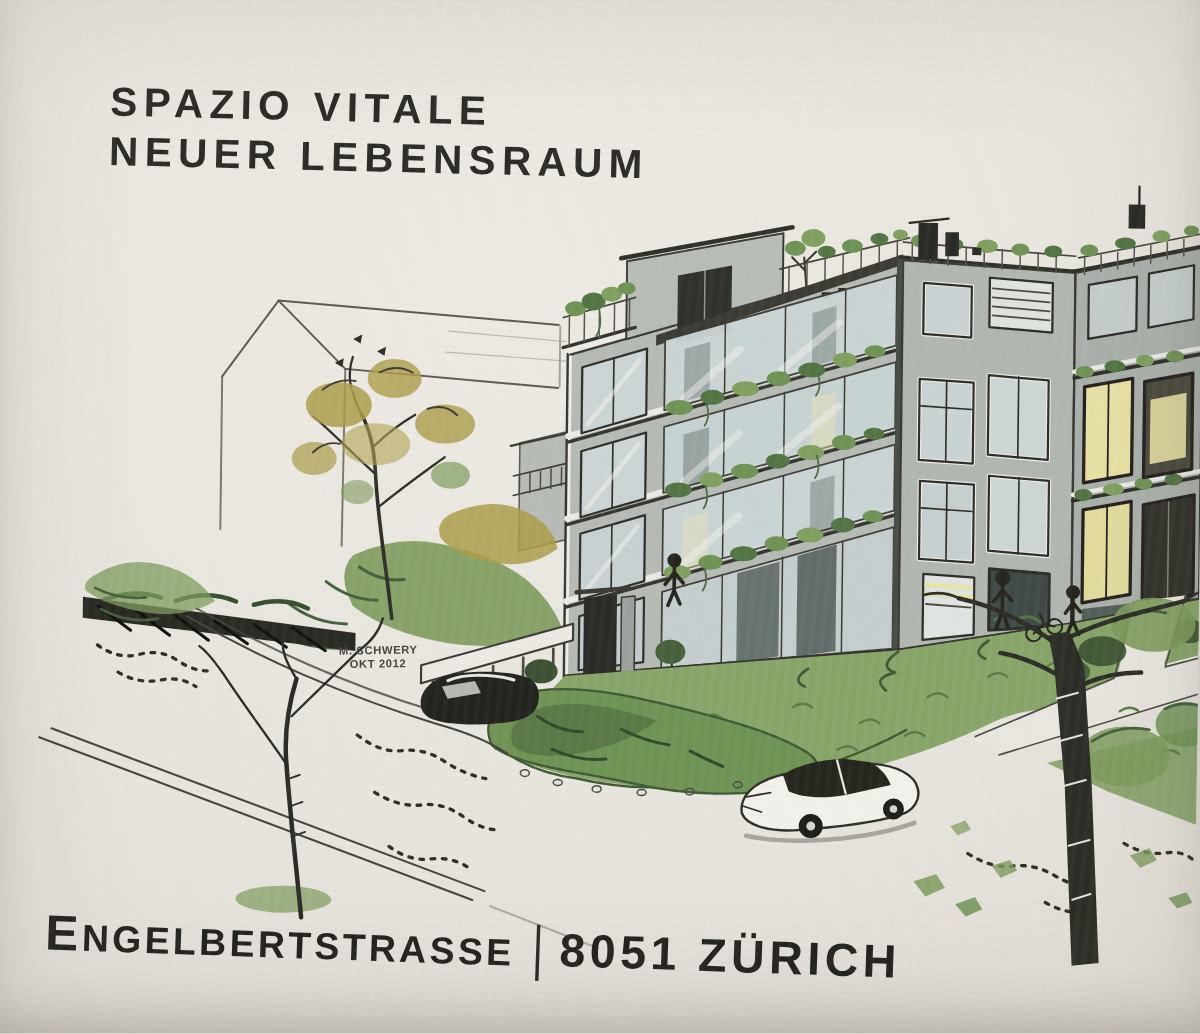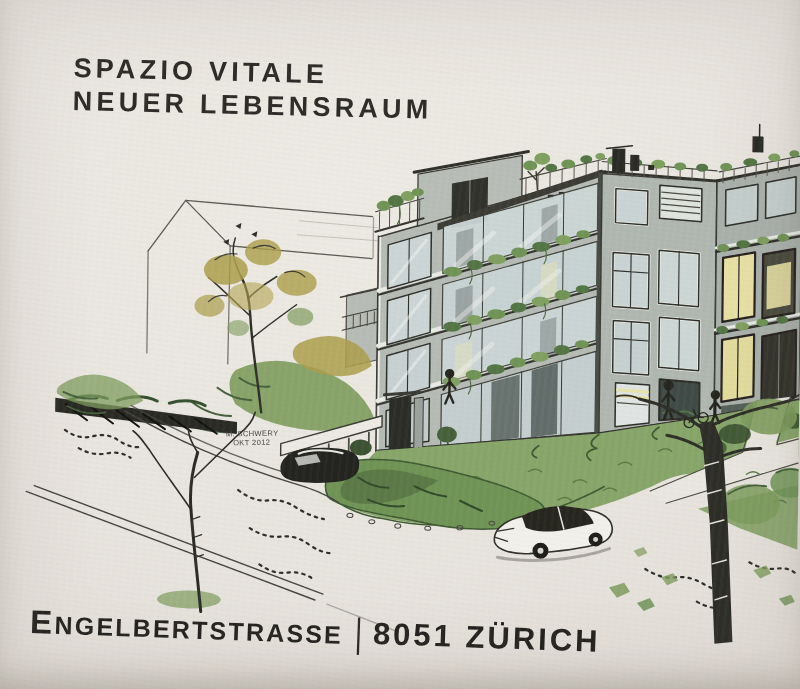--- a/index.html
+++ b/index.html
@@ -34,21 +34,21 @@
     color:#242320;font-weight:700;letter-spacing:2.5px;
     transform:rotate(2deg);transform-origin:0 0;
     display:flex;align-items:center;
   }
   .address .big{font-size:33px;}
   .address .small{font-size:25px;letter-spacing:2.2px;}
   .address .sep{font-size:40px;font-weight:400;margin:0 7px 0 10px;transform:scaleX(.7);color:#2a2926;}
   .address .city{font-size:31px;letter-spacing:3px;}
   .signature{
     position:absolute;left:226px;top:429px;z-index:6;
-    font-size:7.5px;line-height:9px;letter-spacing:.4px;color:#45443e;font-weight:400;
+    font-size:7.5px;line-height:9px;letter-spacing:.4px;color:#45443e;font-weight:700;
     transform:rotate(-1deg);
   }
   .signature .l2{margin-left:7px;}
   svg{display:block;}
 </style>
 </head>
 <body>
 
 <div class="paper">
 

